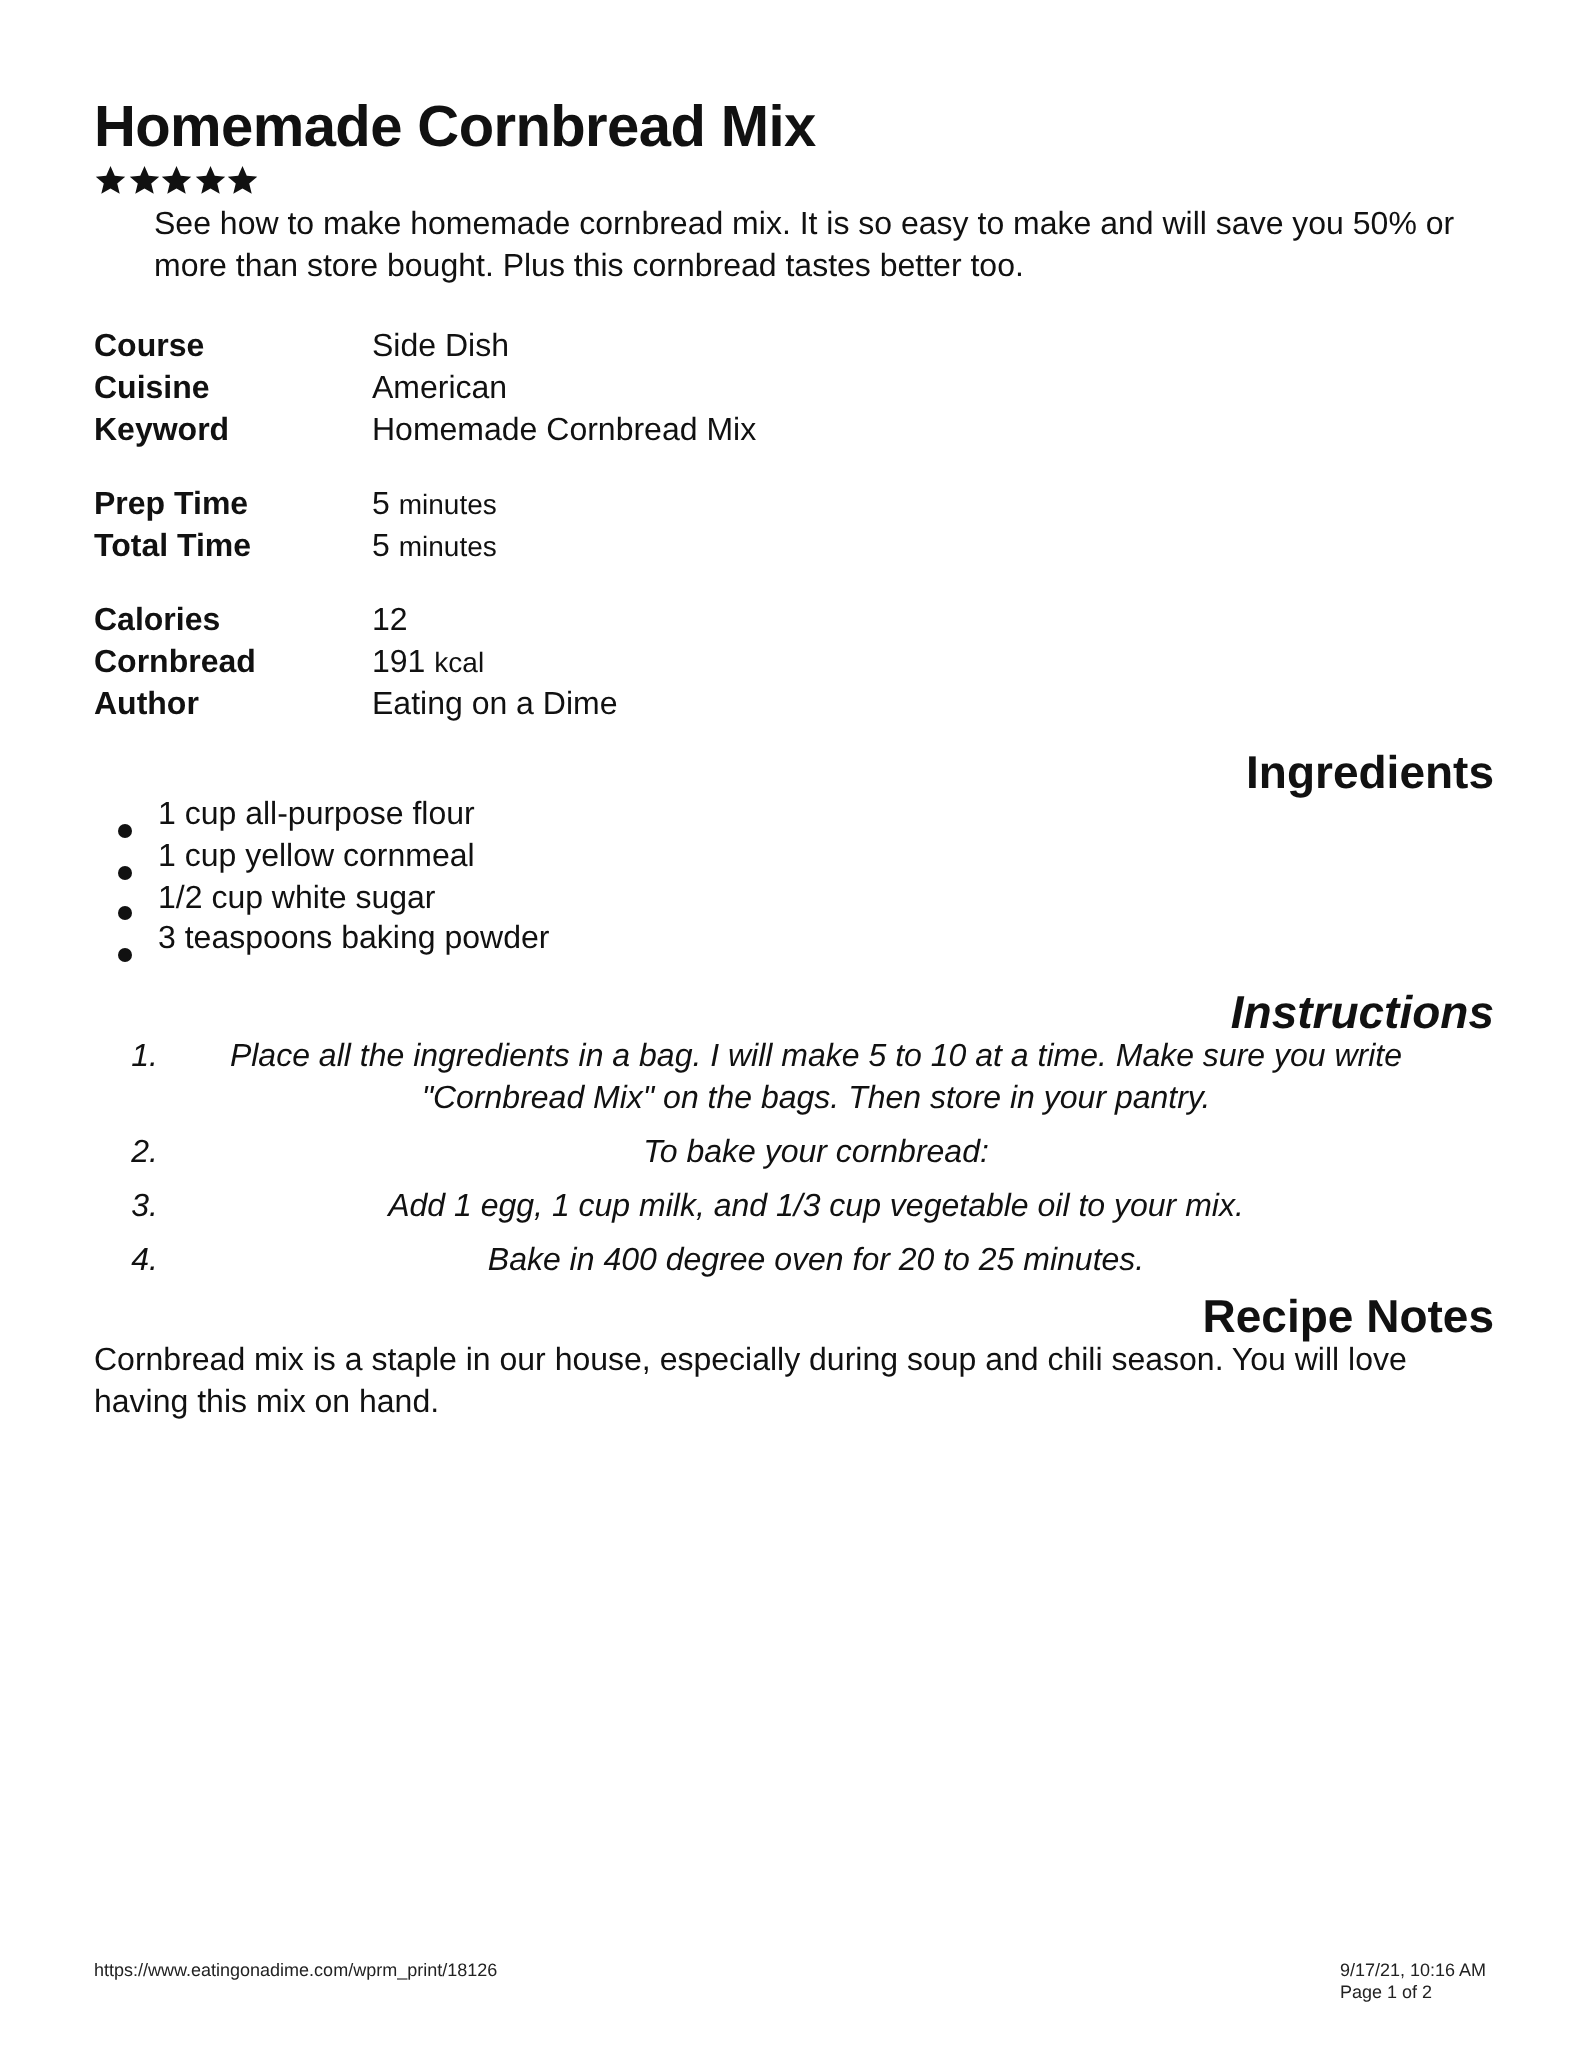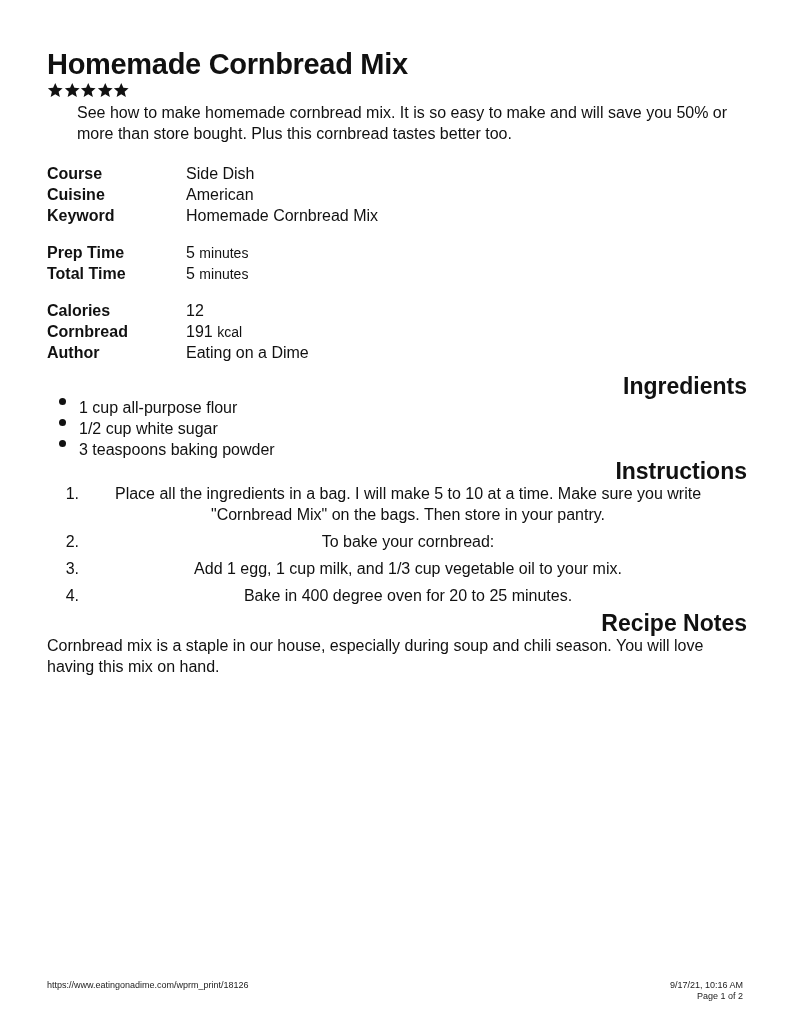--- a/index.html
+++ b/index.html
@@ -18,35 +18,35 @@
     .summary { font-size: 16px; line-height: 21px; margin-top: 0px; width: 690px; margin-left: 30px; }
     .meta { margin-top: 19px; font-size: 16px; }
     .meta-group { margin-bottom: 16px; }
     .meta-row { display: flex; line-height: 21px; height: 21px; }
     .meta-label { width: 139px; font-weight: bold; }
     .meta-value { }
     .unit { font-size: 14px; }
     h2 { font-size: 23px; font-weight: bold; margin: 0; line-height: 23px; text-align: right; }
     .ingredients { margin-top: -4px; }
     ul.ing-list { list-style: none; margin: 0; padding: 0 0 0 12px; font-size: 16px; }
-    ul.ing-list li { line-height: 20.8px; display: flex; align-items: flex-start; }
+    ul.ing-list li { line-height: 20.8px; display: flex; align-items: flex-end; }
     .bullet { width: 7px; height: 7px; border-radius: 50%; background: #111; margin-right: 13px; }
-    .instructions { margin-top: 0; }
+    .instructions { margin-top: 14px; font-style: italic; }
     ol.steps { list-style: none; margin: 0; padding: 0; font-size: 16px; }
     ol.steps li { display: flex; line-height: 21px; margin-bottom: 6px; }
     .step-num { width: 32px; text-align: right; padding-right: 0px; flex: none; }
     .step-text { padding-left: 4px; width: 650px; text-align: center; }
     .notes { margin-top: 4px; }
     .notes-text { font-size: 16px; line-height: 21px; width: 700px; }
     .footer-url {
       position: absolute; left: 47px; top: 980px; font-size: 9px; color: #222;
     }
     .footer-right {
       position: absolute; right: 49px; top: 980px; font-size: 9px; color: #222;
-      text-align: right; line-height: 11px;
+      line-height: 11px;
     }
   </style>
 </head>
 <body>
 
 <div class="page">
   <h1 class="title">Homemade Cornbread Mix</h1>
 
   <div class="stars">
     <span class="star">
@@ -121,20 +121,24 @@
 
   <div class="ingredients">
     <h2>Ingredients</h2>
     <ul class="ing-list">
       <li>
           <span class="bullet"></span>
           <span>1 cup all-purpose flour</span>
         </li>
       <li>
           <span class="bullet"></span>
+          <span>1 cup yellow cornmeal</span>
+        </li>
+      <li>
+          <span class="bullet"></span>
           <span>1/2 cup white sugar</span>
         </li>
       <li>
           <span class="bullet"></span>
           <span>3 teaspoons baking powder</span>
         </li>
     </ul>
   </div>
 
   <div class="instructions">

